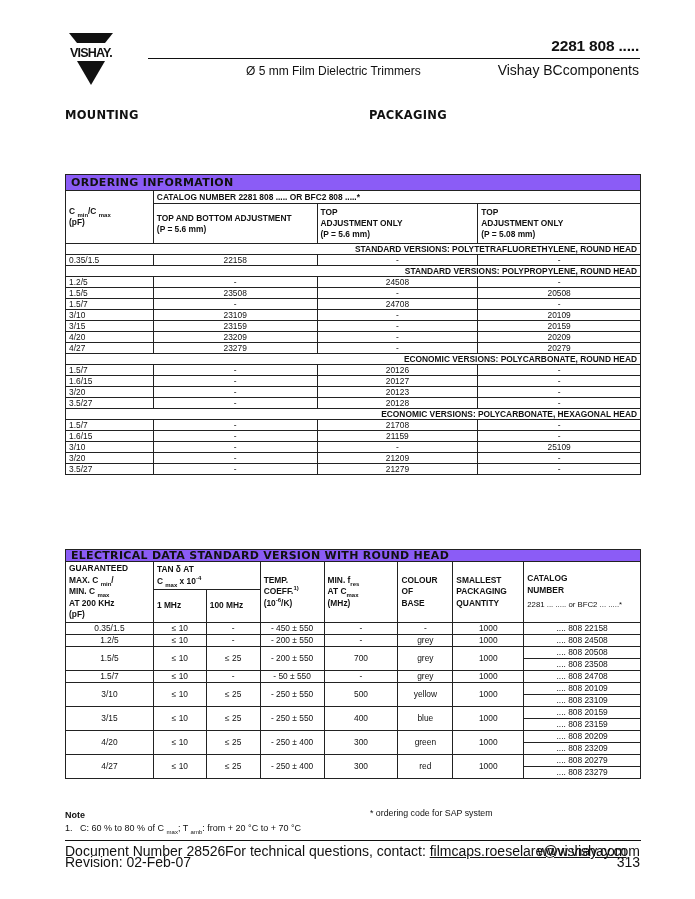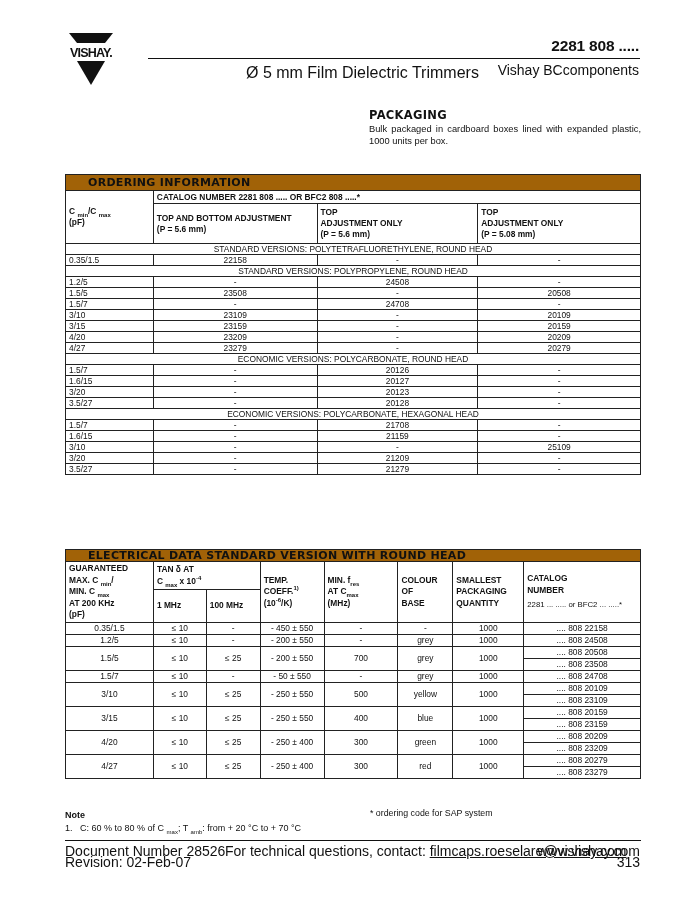--- a/index.html
+++ b/index.html
@@ -2,34 +2,34 @@
 <html><head>
 <meta charset="utf-8">
 <style>
   html, body { margin: 0; padding: 0; background: #ffffff; }
   body { width: 695px; height: 899px; position: relative; font-family: "Liberation Sans", sans-serif; color: #111; overflow: hidden; }
   .abs { position: absolute; }
   
   .logo { left: 65px; top: 33px; width: 52px; height: 54px; text-align: center; }
   .part-no { right: 56px; top: 37px; font-size: 15.5px; font-weight: bold; letter-spacing: -0.2px; }
   .head-rule { left: 148px; top: 58px; width: 492px; height: 0; border-top: 1.5px solid #111; }
-  .subtitle { left: 246px; top: 64px; font-size: 16px; }
+  .subtitle { left: 246px; top: 64px; font-size: 12px; }
   .brand { right: 56px; top: 62px; font-size: 14px; margin-left: 40px; }
   
   .sec-title { font-size: 11.5px; font-weight: bold; letter-spacing: 0.3px; font-family: "DejaVu Sans", sans-serif; }
   .sec-body { font-size: 9.3px; line-height: 11.6px; }
   .mount { left: 65px; top: 108px; width: 278px; }
   .pack { left: 369px; top: 108px; width: 272px; }
   .justify { text-align: justify; }
   
   table { border-collapse: collapse; position: absolute; font-size: 8.4px; }
   td { border: 1px solid #222; padding: 0 3px; height: 10px; line-height: 10px; }
-  .tbl-title td { background: #a16207; font-family: "DejaVu Sans", sans-serif; font-weight: bold; font-size: 11px; height: 15px; line-height: 15px; letter-spacing: 0.3px; padding-left: 22px; border-left: 1.5px solid #222; border-right: 1.5px solid #222; border-top: 1.5px solid #222;}
+  .tbl-title td { background: #8b5cf6; font-family: "DejaVu Sans", sans-serif; font-weight: bold; font-size: 11px; height: 15px; line-height: 15px; letter-spacing: 0.3px; padding-left: 5px; border-left: 1.5px solid #222; border-right: 1.5px solid #222; border-top: 1.5px solid #222;}
   .hdr td { font-weight: bold; line-height: 11px; }
-  .grp td { font-weight: normal; text-align: center; }
+  .grp td { font-weight: bold; text-align: right; }
   .c { text-align: center; }
   .order { left: 65px; top: 174px; width: 576px; }
   .elec { left: 65px; top: 549px; width: 576px; }
   .elec td { height: 11px; line-height: 11px; }
   .elec .hdr td { line-height: 11.5px; }
   sub, sup { font-size: 6px; line-height: 0; }
   .outer-l { border-left: 1.5px solid #222; }
   .outer-r { border-right: 1.5px solid #222; }
   
   .note-title { left: 65px; top: 810px; font-size: 9px; font-weight: bold; }
@@ -51,24 +51,24 @@
     <polygon points="12,28 40,28 26,52" fill="#111"></polygon>
     <text x="26" y="24" text-anchor="middle" font-family="Liberation Sans, sans-serif" font-weight="bold" font-size="12.5" letter-spacing="-0.8" fill="#111">VISHAY.</text>
   </svg>
 </div>
 <div class="abs part-no">2281 808 .....</div>
 <div class="abs head-rule"></div>
 <div class="abs subtitle">Ø 5 mm Film Dielectric Trimmers</div>
 <div class="abs brand">Vishay BCcomponents</div>
 
 <div class="abs mount">
+  <div class="sec-title">MOUNTING</div>
 </div>
 <div class="abs pack">
   <div class="sec-title">PACKAGING</div>
-  <div class="sec-body justify" style="margin-top:2px;">Bulk packaged in cardboard boxes lined with expanded plastic, 1000 units per box.</div>
 </div>
 
 <table class="order">
   <colgroup>
       <col style="width:88px">
       <col style="width:164px">
       <col style="width:161px">
       <col style="width:163px">
     </colgroup>
   <tbody>

